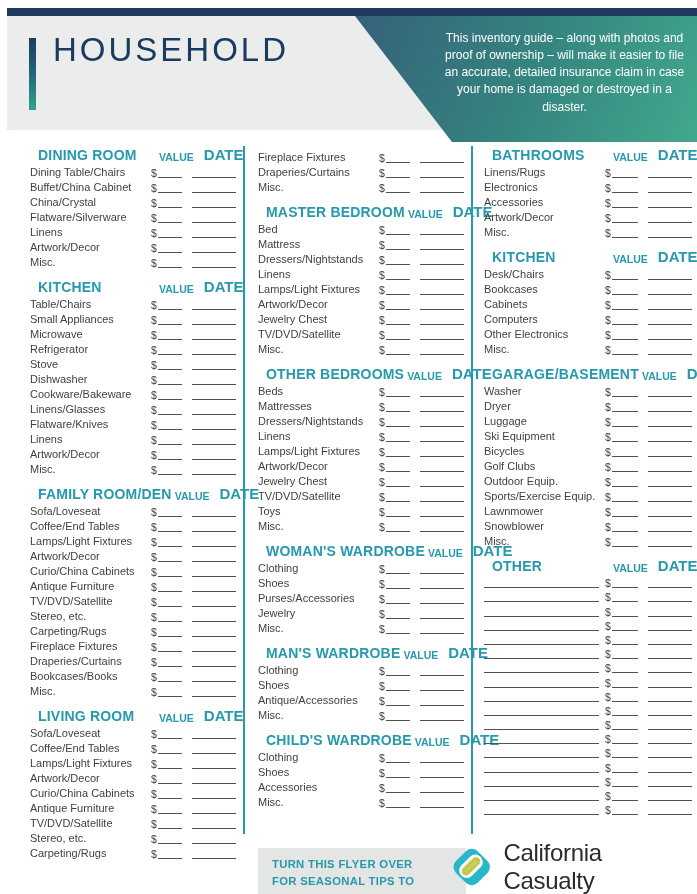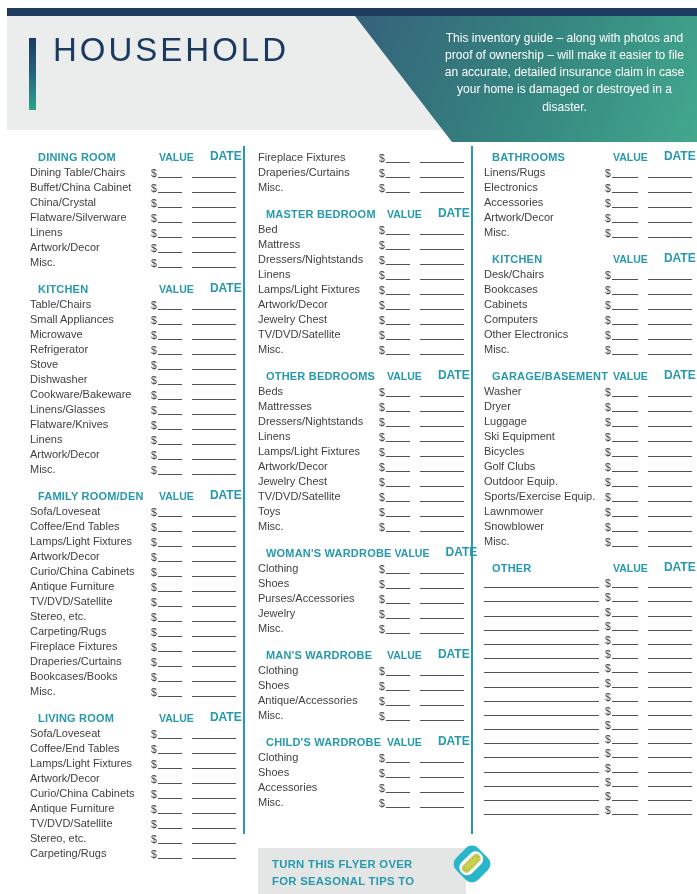--- a/index.html
+++ b/index.html
@@ -26,28 +26,28 @@
   .col{position:absolute;top:148px;}
   #col-0{left:30px;width:206px;}
   #col-1{left:258px;width:206px;}
   #col-2{left:484px;width:208px;}
   .section.gap{margin-top:12px;}
 
   .row{display:flex;align-items:flex-end;height:15px;font-size:11px;color:#3f3f41;}
   .row.blankrow{height:14.2px;}
   .label{flex:0 0 auto;min-width:118px;white-space:nowrap;padding-right:3px;}
   .head{color:#2699ad;font-weight:bold;}
-  .head .label{font-size:11px;letter-spacing:.2px;padding-left:8px;}
+  .head .label{font-size:14px;letter-spacing:.2px;padding-left:8px;}
   .valcell{flex:1 1 auto;display:flex;align-items:flex-end;min-width:30px;}
   .dollar{font-size:10.5px;line-height:10px;margin-right:1px;}
   .vblank{flex:1;border-bottom:1.2px solid #515153;height:3px;}
   .datecell{flex:0 0 44px;margin-left:10px;display:flex;align-items:flex-end;}
   .dblank{width:100%;border-bottom:1.2px solid #515153;height:3px;}
   .valh{flex:1 1 auto;text-align:center;font-size:10.5px;}
-  .dateh{flex:0 0 44px;margin-left:10px;text-align:center;font-size:12px;}
+  .dateh{flex:0 0 44px;margin-left:10px;font-size:15px;}
   .nameblank{flex:0 0 auto;width:115px;margin-right:6px;border-bottom:1.2px solid #515153;height:3px;}
 
   
   .flyernote{position:absolute;left:258px;top:848px;width:208px;height:46px;background:#e4e6e5;
              color:#2699ad;font-weight:bold;font-size:11.3px;line-height:1.5;
              box-sizing:border-box;padding:8px 26px 0 14px;letter-spacing:.3px;}
   .brand{position:absolute;left:447px;top:839px;display:flex;align-items:center;}
   .brandname{font-size:24px;color:#2b2b2b;margin-left:7px;letter-spacing:-.3px;}
 </style>
 </head>
@@ -1326,15 +1326,16 @@
 
   <div class="brand">
     <svg width="50" height="50" viewBox="0 0 50 50">
       <g transform="rotate(45 25 25)">
         <rect x="9.5" y="9.5" width="31" height="31" rx="8.5" fill="#2ab6c9"></rect>
         <rect x="16.5" y="11.5" width="15" height="27" rx="7" fill="#ffffff"></rect>
         <rect x="19.5" y="13.5" width="9" height="23" rx="4.5" fill="#c9d154"></rect>
         <rect x="21.5" y="15.5" width="5" height="19" rx="2.5" fill="none" stroke="#8fa13e" stroke-width="0.8" stroke-dasharray="1.5 1.5"></rect>
       </g>
     </svg>
+    <span class="brandname">California Casualty</span>
   </div>
 
 </div>
 
 </body></html>

